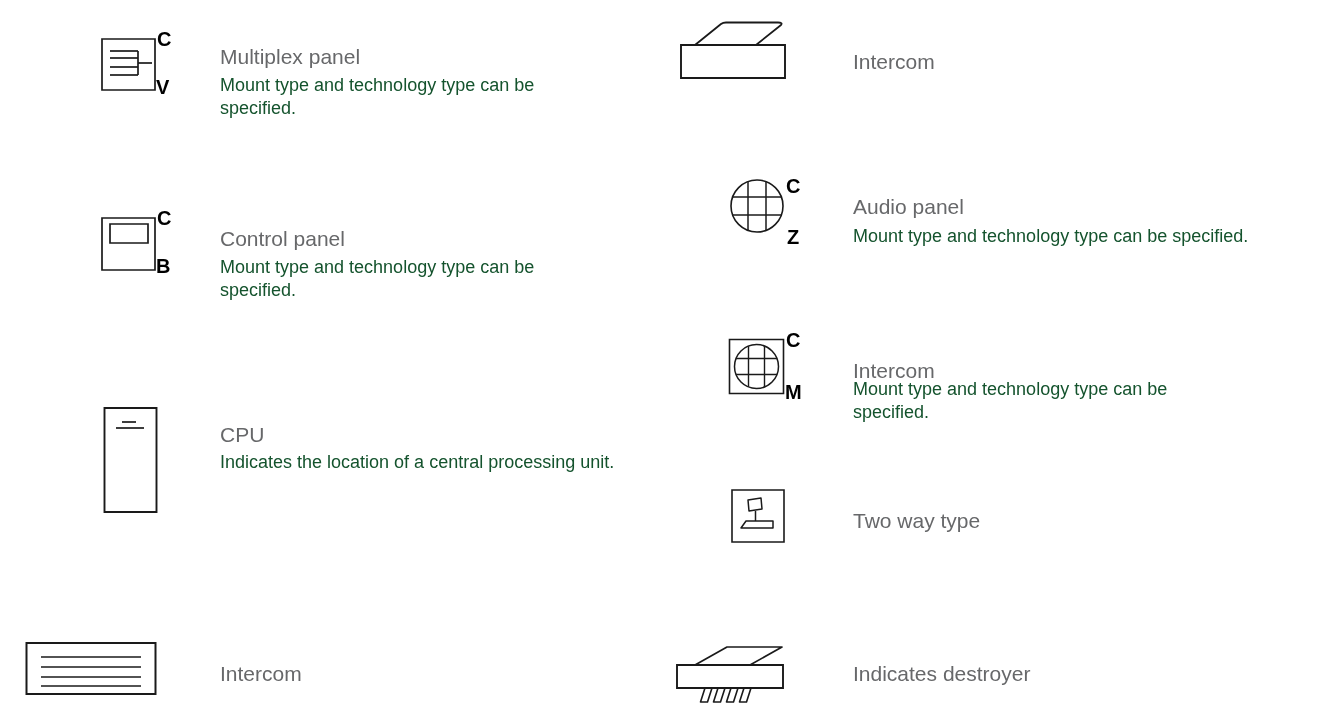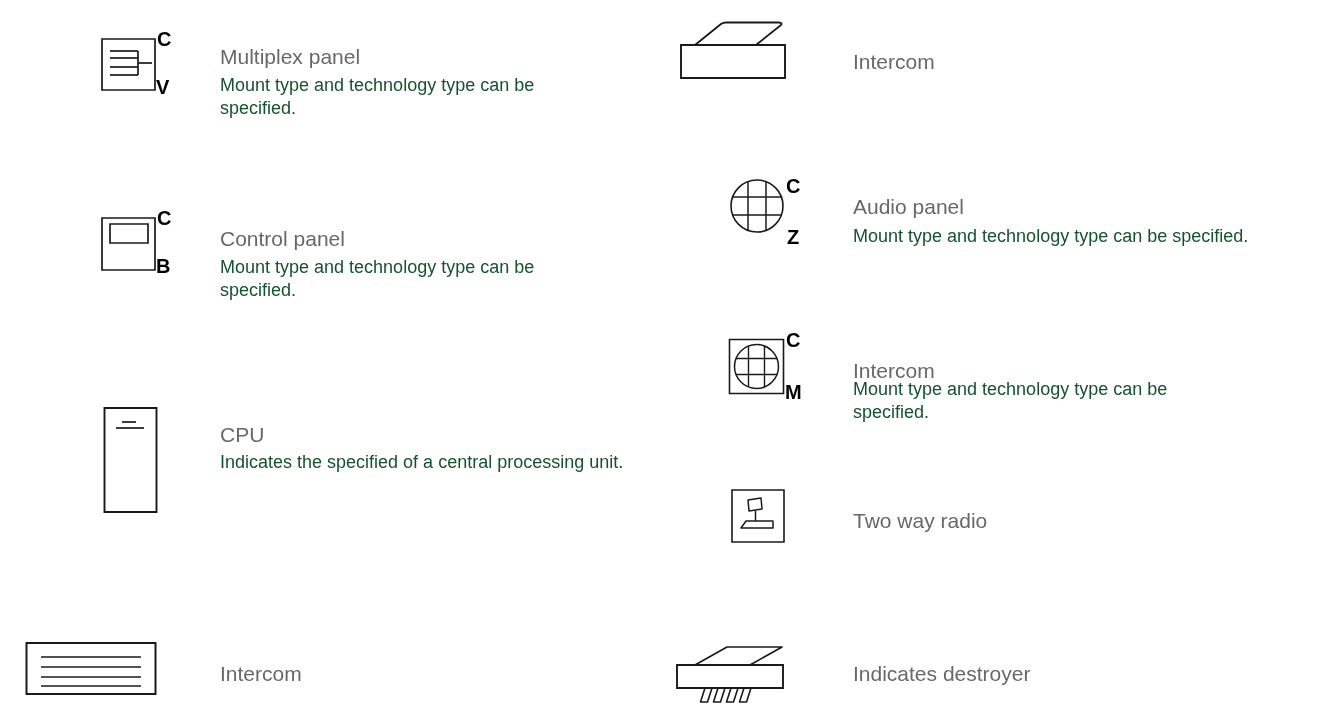--- a/index.html
+++ b/index.html
@@ -66,21 +66,21 @@
     <div class="item-desc" style="left:220px;top:256px;width:368px">Mount type and technology type can be specified.</div>
   </div>
 
   <div>
     <svg class="icon-svg" style="left:103px;top:406px" width="56" height="108" viewBox="0 0 56 108">
       <rect x="1.5" y="2" width="52" height="104" stroke-width="1.9"></rect>
       <line x1="19" y1="16" x2="33" y2="16" stroke-width="1.7"></line>
       <line x1="13" y1="22" x2="41" y2="22" stroke-width="1.7"></line>
     </svg>
     <div class="item-title" style="left:220px;top:422px">CPU</div>
-    <div class="item-desc" style="left:220px;top:451px;width:430px">Indicates the specified of a central processing unit.</div>
+    <div class="item-desc" style="left:220px;top:451px;width:430px">Indicates the location of a central processing unit.</div>
   </div>
 
   <div>
     <svg class="icon-svg" style="left:25px;top:641px" width="133" height="56" viewBox="0 0 133 56">
       <rect x="1.5" y="2" width="129" height="51" stroke-width="2"></rect>
       <line x1="16" y1="16" x2="116" y2="16" stroke-width="1.7"></line>
       <line x1="16" y1="26" x2="116" y2="26" stroke-width="1.7"></line>
       <line x1="16" y1="36" x2="116" y2="36" stroke-width="1.7"></line>
       <line x1="16" y1="45" x2="116" y2="45" stroke-width="1.7"></line>
     </svg>
@@ -138,21 +138,21 @@
     <div class="item-desc" style="left:853px;top:378px;width:380px">Mount type and technology type can be specified.</div>
   </div>
 
   <div>
     <svg class="icon-svg" style="left:730px;top:488px" width="57" height="57" viewBox="0 0 57 57">
       <rect x="2" y="2" width="52" height="52" stroke-width="1.6"></rect>
       <polygon points="18,12 31,10 32,21 19,23" stroke-width="1.5" stroke-linejoin="round"></polygon>
       <line x1="25.5" y1="23" x2="25.5" y2="33" stroke-width="1.5"></line>
       <polygon points="16,33 43,33 43,40 11,40" stroke-width="1.5" stroke-linejoin="round"></polygon>
     </svg>
-    <div class="item-title" style="left:853px;top:508px">Two way radio</div>
+    <div class="item-title" style="left:853px;top:508px">Two way type</div>
   </div>
 
   <div>
     <svg class="icon-svg" style="left:675px;top:641px" width="116" height="66" viewBox="0 0 116 66">
       <path d="M20,24 L52,6 L107,6 L75,24" stroke-width="1.7" stroke-linejoin="round"></path>
       <rect x="2" y="24" width="106" height="23" stroke-width="1.9"></rect>
       <polygon points="30,47 37,47 32.5,61 25.5,61" stroke-width="1.6" stroke-linejoin="round"></polygon>
       <polygon points="43,47 50,47 45.5,61 38.5,61" stroke-width="1.6" stroke-linejoin="round"></polygon>
       <polygon points="56,47 63,47 58.5,61 51.5,61" stroke-width="1.6" stroke-linejoin="round"></polygon>
       <polygon points="69,47 76,47 71.5,61 64.5,61" stroke-width="1.6" stroke-linejoin="round"></polygon>

